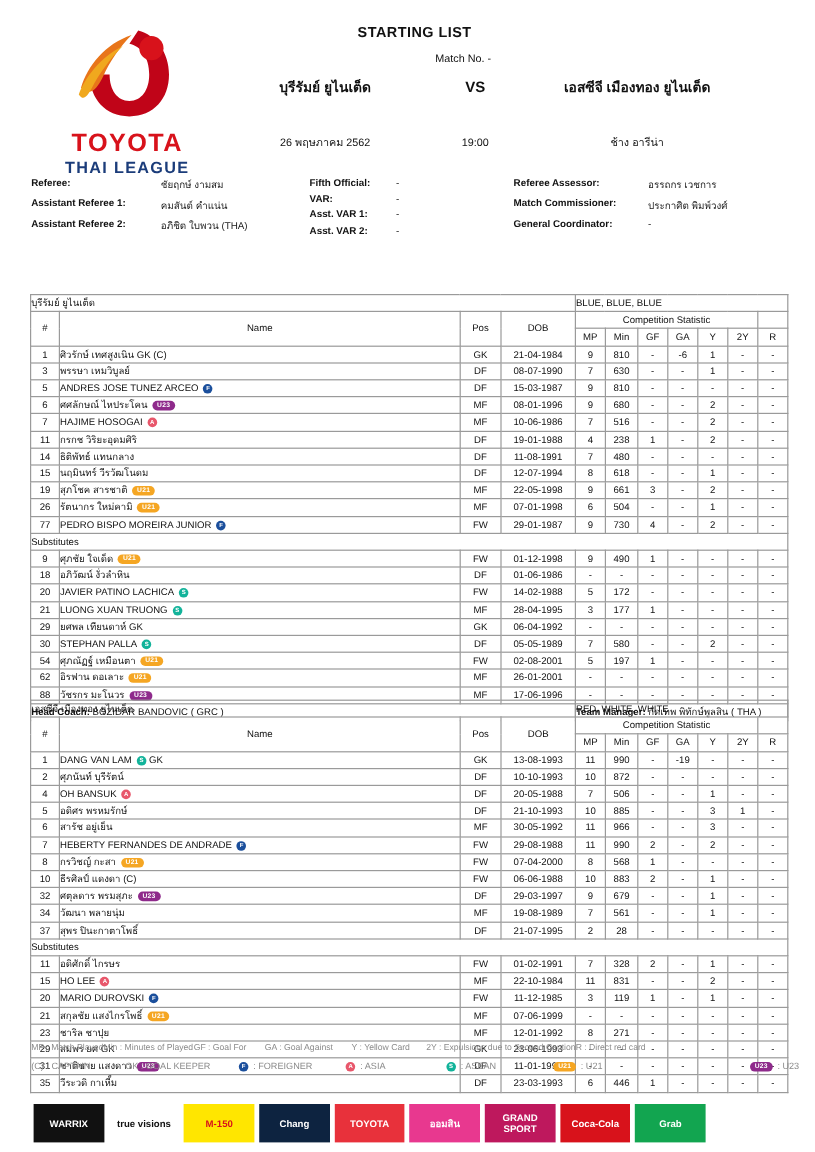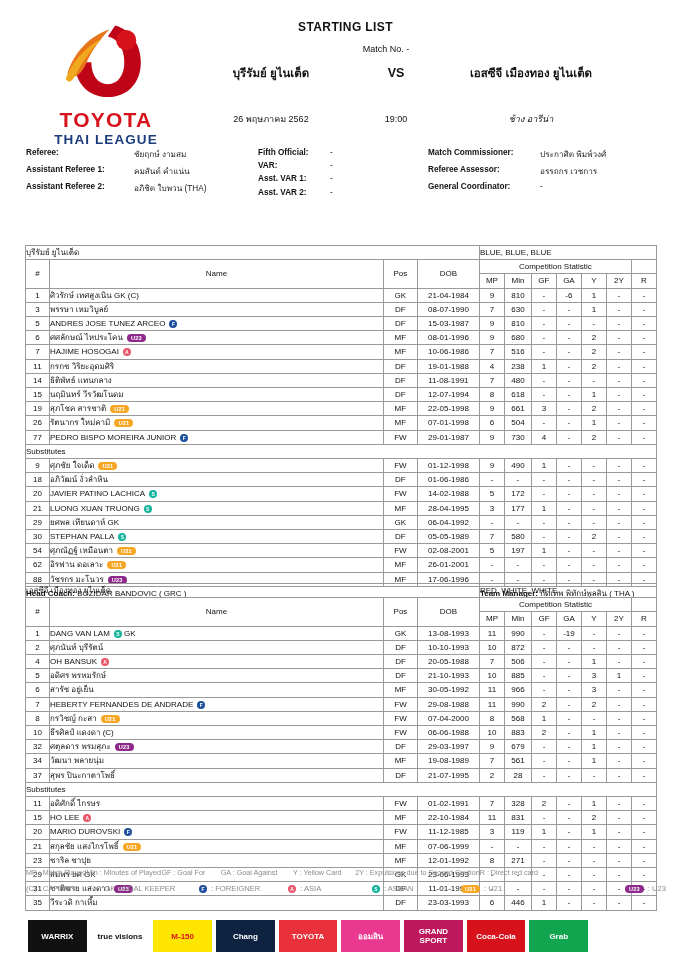--- a/index.html
+++ b/index.html
@@ -42,21 +42,21 @@
   }
   .team-left { width: 190px; text-align: center; font-size: 11.5px; font-weight: bold; }
   .vs { width: 60px; text-align: center; font-size: 12.5px; font-weight: bold; }
   .team-right { width: 210px; text-align: center; font-size: 11.5px; font-weight: bold; }
   .matchinfo {
     position: absolute; left: 176px; top: 112px; width: 460px;
     display: flex; align-items: center; font-size: 9px;
   }
   .mi-date { width: 190px; text-align: center; }
   .mi-time { width: 60px; text-align: center; }
-  .mi-venue { width: 210px; text-align: center; font-style: italic; }
+  .mi-venue { width: 210px; text-align: center; }
 
   
   .officials {
     position: absolute; left: 26px; top: 148px; width: 632px;
     display: flex; font-size: 8.2px;
   }
   .off-col { display: flex; flex-direction: column; gap: 4.2px; }
   .off-col.c1 { width: 232px; }
   .off-col.c2 { width: 170px; }
   .off-col.c3 { width: 230px; }
@@ -214,26 +214,26 @@
           <div class="off-lbl">Asst. VAR 1:</div>
           <div class="off-val">-</div>
         </div>
         <div class="off-row">
           <div class="off-lbl">Asst. VAR 2:</div>
           <div class="off-val">-</div>
         </div>
       </div>
     <div class="off-col c3">
         <div class="off-row">
+          <div class="off-lbl">Referee Assessor:</div>
+          <div class="off-val">อรรถกร เวชการ</div>
+        </div>
+        <div class="off-row">
           <div class="off-lbl">Match Commissioner:</div>
           <div class="off-val">ประกาศิต พิมพ์วงศ์</div>
-        </div>
-        <div class="off-row">
-          <div class="off-lbl">Referee Assessor:</div>
-          <div class="off-val">อรรถกร เวชการ</div>
         </div>
         <div class="off-row">
           <div class="off-lbl">General Coordinator:</div>
           <div class="off-val">-</div>
         </div>
       </div>
   </div>
 
   <div class="team-block" id="team-0" style="top:245px;">
       <table class="lineup">

